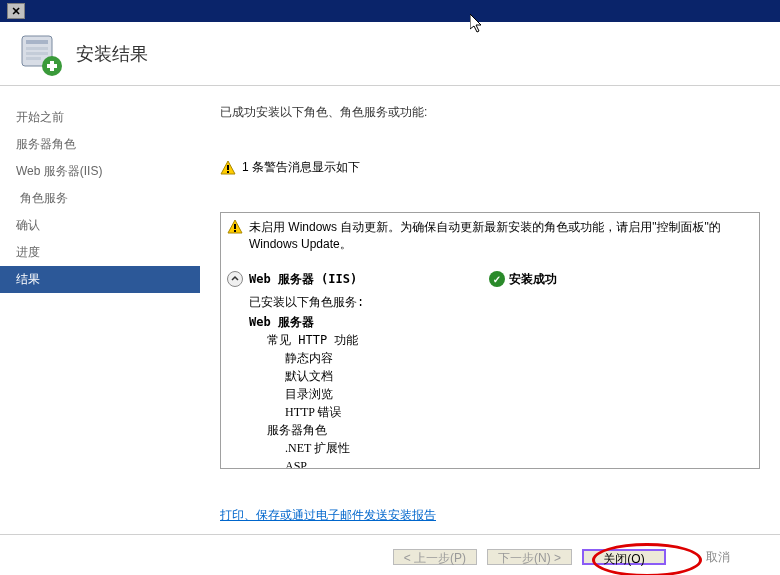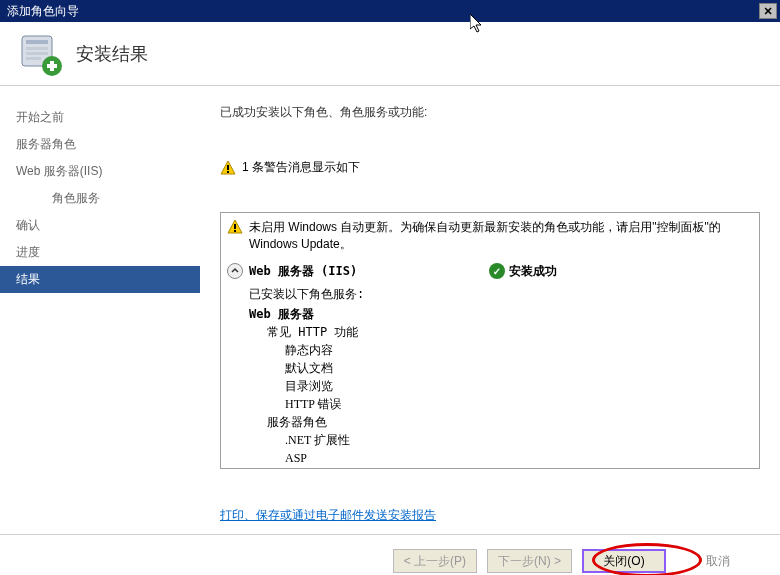--- a/index.html
+++ b/index.html
@@ -12,65 +12,64 @@
     .content-wrap { background: #fff; height: 553px; display: flex; flex-direction: column; }
     
     .header { height: 64px; display: flex; align-items: center; padding: 10px 16px; border-bottom: 1px solid #d0d0d0; background: #fff; }
     .header-icon { width: 48px; height: 48px; margin-right: 12px; position: relative; }
     .header-title { font-size: 18px; color: #333; }
     
     .body { flex: 1; display: flex; }
     
     .sidebar { width: 200px; background: #fff; padding: 18px 0; }
     .sidebar-item { padding: 5px 16px; font-size: 12px; color: #666; cursor: default; }
-    .sidebar-item.indent { padding-left: 52px; }
+    .sidebar-item.indent { padding-left: 20px; }
     .sidebar-item.active { background: #2c5898; color: #fff; }
     
     .main { flex: 1; padding: 18px 20px 10px 20px; display: flex; flex-direction: column; gap: 28px; }
     .main-intro { font-size: 12px; color: #333; margin-bottom: 10px; }
     .warning-line { display: flex; align-items: center; gap: 6px; margin-bottom: 8px; }
     .warning-icon { width: 16px; height: 16px; display: flex; align-items: center; justify-content: center; }
     
     .results-box { border: 1px solid #a0a0a0; background: #fff; height: 257px; overflow-y: scroll; padding: 4px 6px; }
     .results-warning { display: flex; align-items: flex-start; gap: 6px; padding: 2px 0 6px 0; font-size: 12px; line-height: 1.4; }
     .results-warning-text { flex: 1; }
     
-    .section-row { display: flex; padding: 4px 0; }
+    .section-row { display: flex; padding: 4px 0; margin-top: 8px; }
     .collapse-icon { width: 16px; height: 16px; border: 1px solid #888; border-radius: 50%; display: flex; align-items: center; justify-content: center; font-size: 10px; margin-right: 6px; background: #f0f0f0; }
     .section-name { font-weight: bold; font-family: SimSun, monospace; flex: 0 0 240px; }
     .success-badge { display: flex; align-items: center; gap: 4px; font-weight: bold; }
     .success-icon { width: 16px; height: 16px; background: #2a8a2a; border-radius: 50%; display: flex; align-items: center; justify-content: center; color: #fff; font-size: 10px; }
     
     .installed-label { padding: 2px 0 2px 22px; font-size: 12px; font-family: Liberation Mono, monospace; }
     .tree-l1 { padding-left: 22px; font-weight: bold; font-family: SimSun, monospace; font-size: 12px; line-height: 1.5; }
     .tree-l2 { padding-left: 40px; font-size: 12px; line-height: 1.5; font-family: SimSun, monospace; }
     .tree-l3 { padding-left: 58px; font-size: 12px; line-height: 1.5; font-family: Liberation Serif, serif; }
     
     .report-link { color: #0066cc; text-decoration: underline; cursor: pointer; margin-top: 10px; font-size: 12px; display: inline-block; }
     
     .footer { padding: 14px 20px; display: flex; justify-content: flex-end; align-items: center; gap: 10px; border-top: 1px solid #d0d0d0; position: relative; }
-    .btn { min-width: 84px; height: 24px; border: 1px solid #888; background: #ece9d8; font-size: 12px; cursor: pointer; padding: 0 10px; font-family: inherit; }
+    .btn { min-width: 84px; height: 16px; border: 1px solid #888; background: #ece9d8; font-size: 12px; cursor: pointer; padding: 0 10px; font-family: inherit; }
     .btn:disabled { color: #999; cursor: default; border-color: #bbb; }
     .btn.primary { border: 2px solid #8b5cf6; }
     .btn.cancel-style { border: none; background: transparent; color: #888; }
     .highlight-ellipse { position: absolute; border: 3px solid #d00; border-radius: 50%; width: 110px; height: 34px; pointer-events: none; }
     
     .cursor { position: absolute; pointer-events: none; }
     
     
     .results-box::-webkit-scrollbar { width: 17px; }
     .results-box::-webkit-scrollbar-track { background: #f0f0f0; border-left: 1px solid #ccc; }
     .results-box::-webkit-scrollbar-thumb { background: #c8c8c8; border: 1px solid #888; }
     .results-box::-webkit-scrollbar-button { background: #e0e0e0; border: 1px solid #888; height: 17px; }
   </style>
 </head>
 <body>
 
 <div class="titlebar">
-  <span class="titlebar-text">添加角色向导</span>
   <div class="titlebar-close">
     <span>✕</span>
   </div>
 </div>
 
 <div class="content-wrap">
   <div class="header">
     <div class="header-icon">
       <svg viewBox="0 0 48 48" width="48" height="48">
         <rect x="6" y="6" width="30" height="30" rx="3" fill="#d8dde6" stroke="#7a8aa0" stroke-width="1"></rect>

